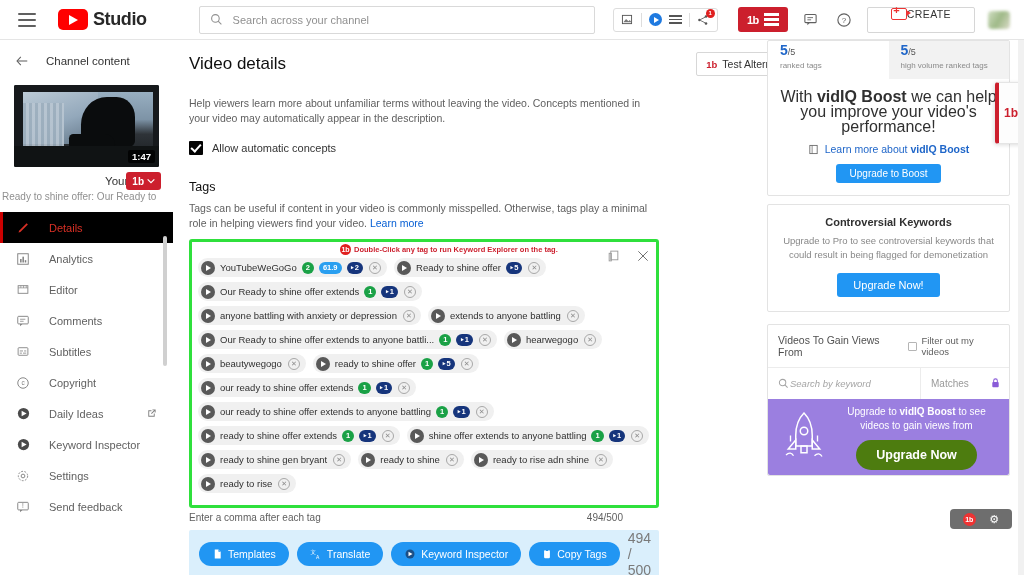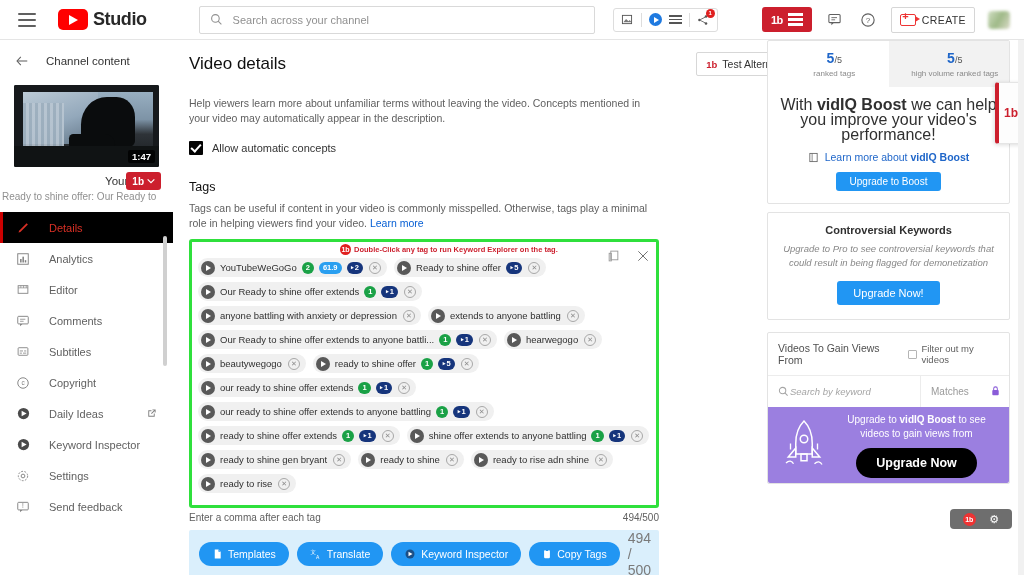--- a/index.html
+++ b/index.html
@@ -53,22 +53,22 @@
   .top-right { margin-left:auto; display:flex; align-items:center; gap:13px; padding-right:14px; }
   .vq-red-btn {
     background:#cc1f2d; border-radius:3px; height:25px; display:flex; align-items:center;
     gap:5px; padding:0 9px; cursor:pointer;
   }
   .vq-red-btn .vq-logo { color:#fff; font-weight:bold; font-size:11px; letter-spacing:-0.5px;}
   .vq-red-btn .lines { display:flex; flex-direction:column; gap:2.5px; }
   .vq-red-btn .lines i { display:block; width:15px; height:2.5px; background:#fff; }
   .hdr-ico { width:20px; height:20px; display:flex; align-items:center; justify-content:center; cursor:pointer;}
   .create-btn {
-    border:1px solid #d6d6d6; border-radius:2px; height:26px; display:flex; align-items:center;
-    gap:6px; padding:0 8px; cursor:pointer;
+    border:1px solid #d6d6d6; border-radius:2px; height:26px; display:flex; align-items:flex-start;
+    gap:0; padding:0 23px; cursor:pointer;
   }
   .create-btn span { font-size:10.5px; color:#333; letter-spacing:0.4px; }
   .cam-ico { width:16px; height:12px; border:1.6px solid #e33; border-radius:2px; position:relative; }
   .cam-ico:before { content:"+"; position:absolute; left:1.5px; top:-4.5px; font-size:11px; color:#e33; font-weight:bold; line-height:12px;}
   .cam-ico:after { content:""; position:absolute; right:-5px; top:1.5px; border-left:5px solid #e33; border-top:3.5px solid transparent; border-bottom:3.5px solid transparent;}
   .avatar-blur { width:22px; height:18px; background:linear-gradient(120deg,#c9d9b9,#8fae74,#d6d6c0); border-radius:4px; filter:blur(1.6px); opacity:.85;}
 
   
   .sidebar { position:absolute; top:40px; left:0; width:173px; height:535px; background:#fff; }
   .back-row { display:flex; align-items:center; height:42px; padding-left:14px; gap:16px; cursor:pointer;}
@@ -156,69 +156,69 @@
   .pill { height:12px; border-radius:7px; display:inline-flex; align-items:center; justify-content:center;
     font-size:7.5px; font-weight:bold; color:#fff; padding:0 4px; min-width:12px; }
   .pill.green { background:#1aa146; }
   .pill.cyan  { background:#2a9ff0; }
   .pill.navy  { background:#16357c; }
   .pill.vq:before { content:"\2023"; margin-right:1px; font-size:9px; }
   .tag .rm {
     width:12px; height:12px; border-radius:50%; border:1px solid #a8a8a8; color:#8c8c8c;
     font-size:7px; display:flex; align-items:center; justify-content:center; flex:none; margin-left:1px;
   }
-  .below-box { width:470px; display:flex; align-items:center; margin-top:4px; }
+  .below-box { width:434px; display:flex; align-items:center; margin-top:4px; }
   .below-box .l { font-size:10px; color:#606060; }
   .below-box .r { margin-left:auto; font-size:10px; color:#606060; }
 
   .vq-actions {
     margin-top:7px; width:470px; background:#daeffc; border-radius:2px; height:48px;
     display:flex; align-items:center; padding:0 10px; gap:8px;
   }
   .vq-btn {
     background:#2196f3; color:#fff; border-radius:14px; height:24px; display:flex; align-items:center;
     gap:5px; padding:0 13px; font-size:10.5px; cursor:pointer; white-space:nowrap;
   }
   .vq-count { margin-left:auto; font-size:14px; color:#7a7a7a; }
 
   
   .right { position:absolute; top:40px; right:14px; width:243px; }
   .card { border:1px solid #e3e3e3; background:#fff; border-radius:2px; }
   .stats { display:flex; }
-  .stat { flex:1; padding:9px 0 9px 12px;text-align:center; }
+  .stat { flex:1; padding:1px 0 9px 12px; }
   .stat.shade { background:#f2f2f2; }
   .stat .num { font-size:14px; font-weight:bold; color:#1f66c9; }
   .stat .num .den { font-size:9px; color:#555; font-weight:normal; }
   .stat .lbl { font-size:8px; color:#8a8a8a; margin-top:3px;}
   .boost-body { padding:10px 12px 12px 12px; text-align:center; }
   .boost-body .p { font-size:16px; color:#303030; line-height:15px; }
   .learn { font-size:10.5px; color:#1f66c9; margin-top:9px; display:flex; align-items:center; justify-content:center; gap:6px; cursor:pointer;}
   .blue-btn { background:#2196f3; color:#fff; font-size:10px; border-radius:3px; padding:4px 14px; display:inline-block; margin-top:9px; cursor:pointer;}
   .ctr-card { margin-top:8px; padding:11px 14px 14px 14px; text-align:center; }
   .ctr-card .h { font-size:11px; font-weight:bold; color:#303030; }
-  .ctr-card .p { font-size:9.5px; color:#888; line-height:14px; margin-top:6px;font-style:italic; }
+  .ctr-card .p { font-size:9.5px; color:#888; line-height:14px; margin-top:6px; }
   .blue-btn2 { background:#2196f3; color:#fff; font-size:11px; border-radius:3px; padding:6px 16px; display:inline-block; margin-top:11px; cursor:pointer;}
   .gain-card { margin-top:12px; }
   .gain-head { display:flex; align-items:center; padding:9px 10px; gap:8px; }
   .gain-head .h { font-size:10.5px; color:#505050; }
   .gain-head .f { margin-left:auto; display:flex; align-items:center; gap:5px; font-size:9.5px; color:#606060; cursor:pointer;}
   .sq { width:9px; height:9px; border:1px solid #b5b5b5; border-radius:1px; }
   .gain-search { display:flex; align-items:center; border-top:1px solid #ececec; height:32px; }
   .gs-left { display:flex; align-items:center; gap:1px; padding-left:10px; flex:1; border-right:1px solid #ececec; height:100%;}
   .gs-left .ph { font-size:9.5px; color:#a5a5a5; font-style:italic; }
   .gs-right { width:88px; display:flex; align-items:center; padding-left:10px; }
   .gs-right .m { font-size:10px; color:#9a9a9a; }
   .lock { margin-left:auto; margin-right:8px; color:#8a5cd8; font-size:11px;}
   .purple {
     margin-top:0; background:#9b7fe0; border-radius:0 0 2px 2px; height:76px; display:flex;
     align-items:center; padding:0 12px; gap:8px;
   }
   .rocket { width:48px; height:54px; flex:none; }
   .purple .txt { font-size:10px; color:#fff; line-height:14px; text-align:center; }
-  .green-btn { background:#000000; color:#fff; font-size:12.5px; font-weight:bold; border-radius:16px;
+  .green-btn { background:#4d7c0f; color:#fff; font-size:12.5px; font-weight:bold; border-radius:16px;
     padding:8px 20px; margin-top:7px; display:inline-block; cursor:pointer;}
 
   
   .edge-tab {
     position:absolute; right:0; top:82px; width:29px; height:62px; background:#fdfdfd;
     border:1px solid #e5e5e5; border-left:4px solid #cc1f2d; border-radius:3px 0 0 3px;
     display:flex; align-items:center; justify-content:center; box-shadow:-1px 1px 4px rgba(0,0,0,.14); cursor:pointer;
   }
   .edge-tab .vq { color:#cc1f2d; font-weight:bold; font-size:12px; }
   .float-pill {

